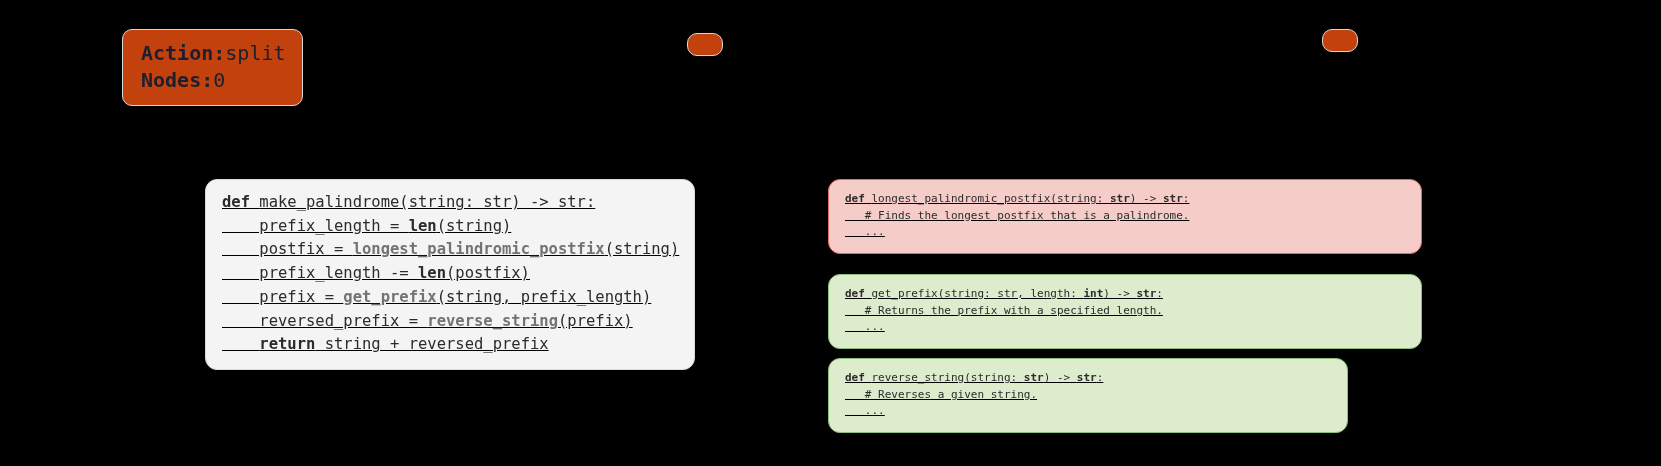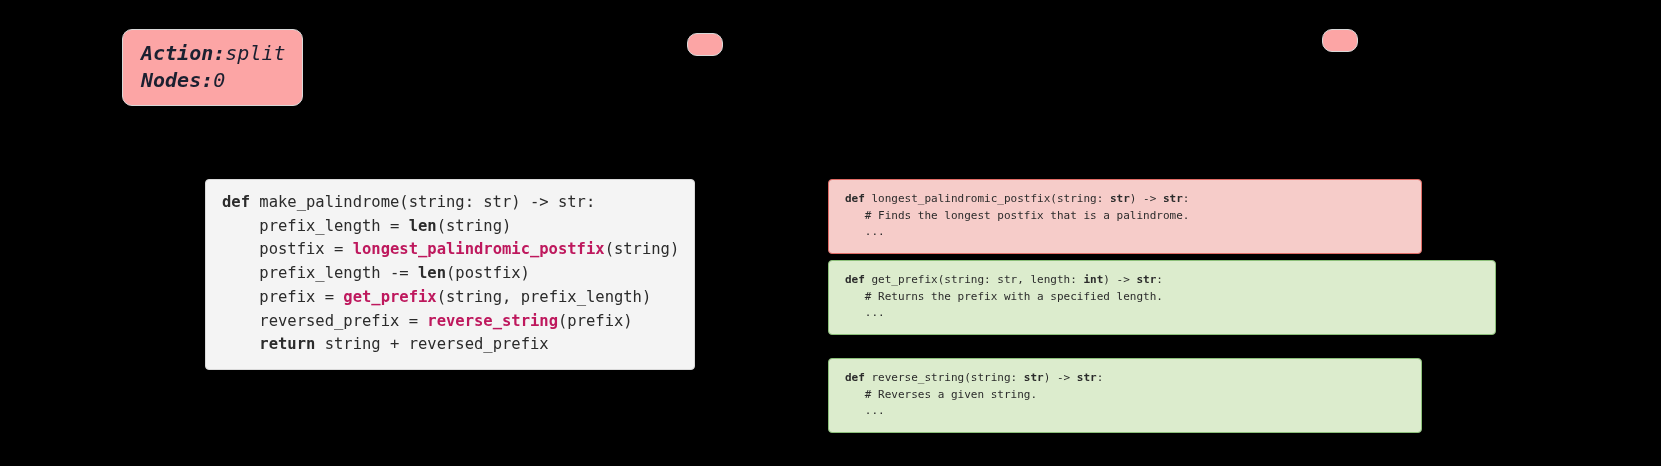--- a/index.html
+++ b/index.html
@@ -11,29 +11,28 @@
     width: 1661px;
     height: 466px;
     position: relative;
     overflow: hidden;
     font-family: "DejaVu Sans Mono", monospace;
   }
 
   
   .action-chip {
     position: absolute;
-    background: #fca5a5;
+    background: #c2410c;
     border: 1.5px solid #d8d8d8;
     border-radius: 10px;
     box-shadow: 2px 3px 4px rgba(0,0,0,0.55);
     padding: 10px 16px 11px 18px;
     box-sizing: border-box;
     line-height: 1.34;
     white-space: nowrap;
-    font-style: italic;
   }
   .action-chip .chip-line {
     font-family: "DejaVu Sans Mono", monospace;
     font-size: 20px;
     color: #1b2030;
     letter-spacing: 0px;
   }
   .action-chip .chip-key {
     font-weight: bold;
   }
@@ -42,34 +41,35 @@
   }
 
   #chip-split  { left: 122px; top: 29px; }
   #chip-solve  { left: 687px; top: 33px; }
   #chip-refine { left: 1322px; top: 29px; }
 
   
   .code-box {
     position: absolute;
     box-sizing: border-box;
-    border-radius: 4px;
+    border-radius: 12px;
     box-shadow: 2px 3px 5px rgba(0,0,0,0.5);
     padding: 11px 16px 12px 16px;
     white-space: pre;
     line-height: 1.52;
+    text-decoration: underline;
   }
   .code-line {
     font-family: "DejaVu Sans Mono", monospace;
     font-size: 11px;
     color: #2b2b2b;
     white-space: pre;
   }
   .kw   { font-weight: bold; color: #2b2b2b; }
-  .call { font-weight: bold; color: #be185d; }
+  .call { font-weight: bold; color: #737373; }
   .ty   { font-weight: bold; color: #2b2b2b; }
   .plain{ font-weight: normal; color: #2b2b2b; }
 
   
   #box-main {
     left: 205px;
     top: 179px;
     width: 490px;
     background: #f4f4f4;
     border: 1.5px solid #d9d9d9;
@@ -84,27 +84,27 @@
     background: #f6ccc9;
     border: 1.5px solid #e06c66;
   }
   
   .green {
     background: #dceccd;
     border: 1.5px solid #8cc07a;
   }
   #box-green-1 {
     left: 828px;
-    top: 260px;
-    width: 668px;
+    top: 274px;
+    width: 594px;
   }
   #box-green-2 {
     left: 828px;
     top: 358px;
-    width: 594px;
+    width: 520px;
   }
   .code-box .code-line:first-child { margin-top: 0; }
 </style>
 </head>
 <body>
 
 <div class="action-chip" id="chip-split">
   <div class="chip-line"><span class="chip-key">Action:</span><span class="chip-val">split</span></div>
   <div class="chip-line"><span class="chip-key">Nodes:</span><span class="chip-val">0</span></div>
 </div>

